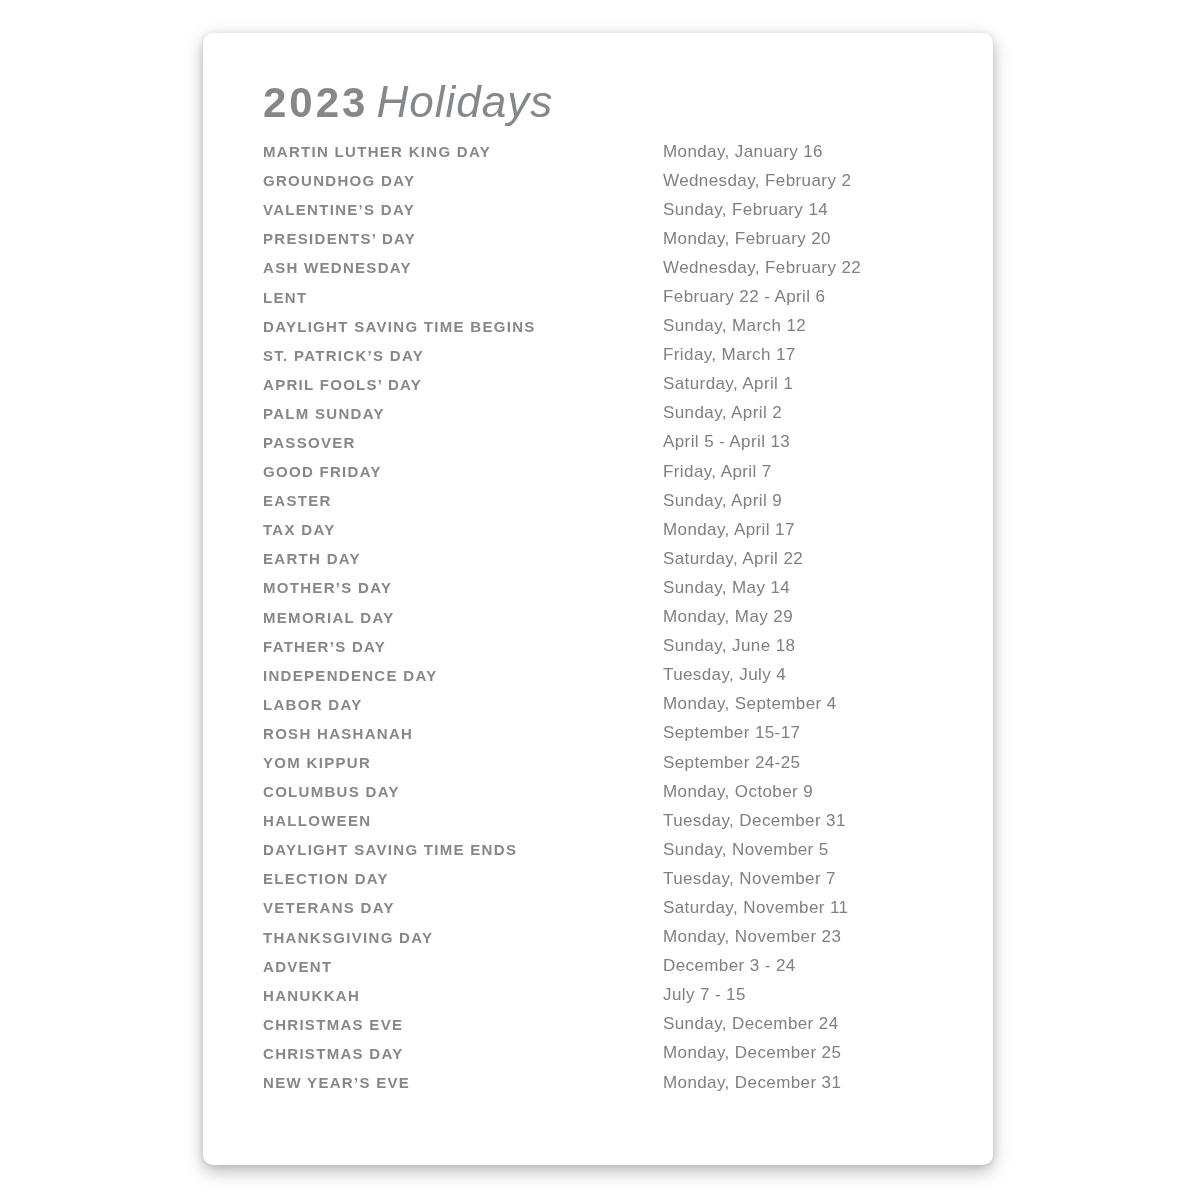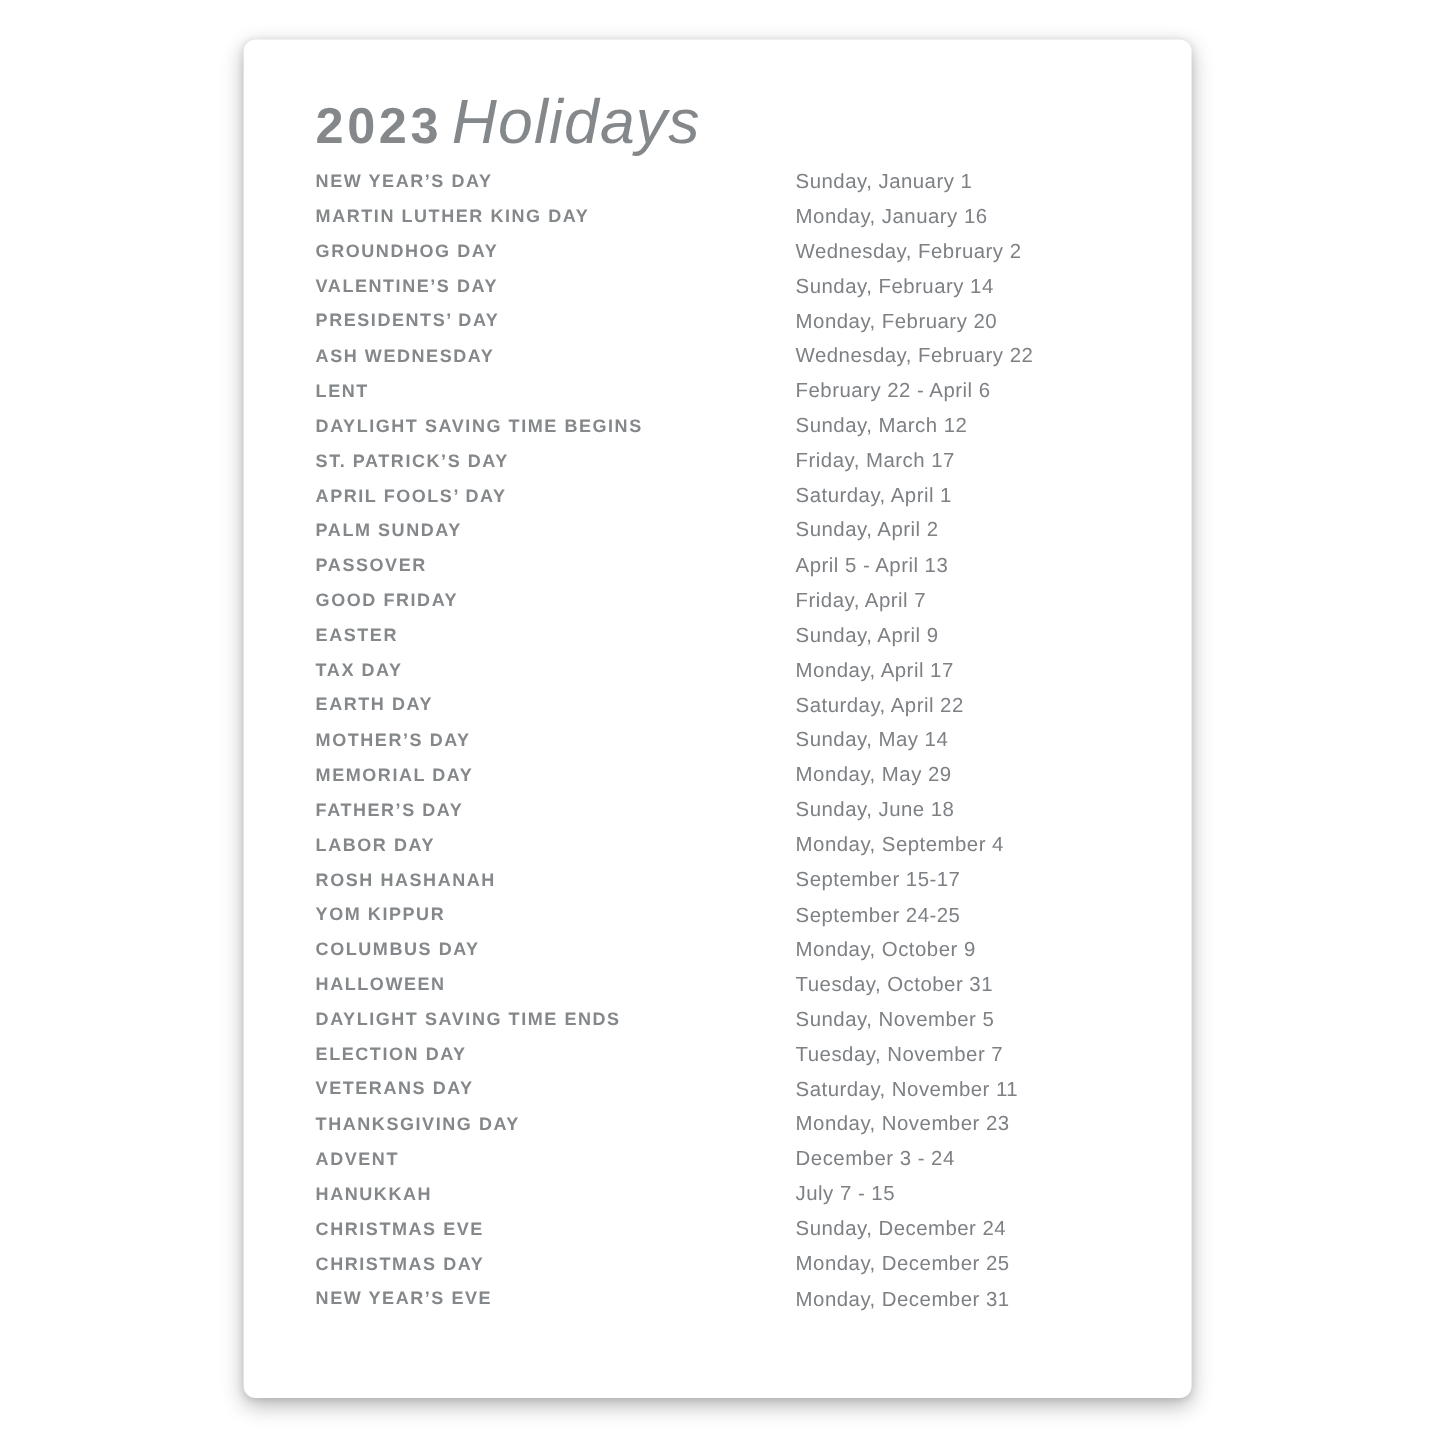--- a/index.html
+++ b/index.html
@@ -33,21 +33,21 @@
     white-space: nowrap;
     color: var(--text-gray);
     line-height: 46px;
   }
   .title .year {
     font-size: 42px;
     font-weight: 600;
     letter-spacing: 3px;
   }
   .title .word {
-    font-size: 52px;
+    font-size: 44px;
     font-weight: 400;
     font-style: italic;
     letter-spacing: 1px;
     margin-left: 8px;
   }
   .rows {
     position: absolute;
     left: 60px;
     top: 104px;
     right: 10px;
@@ -75,24 +75,20 @@
     white-space: nowrap;
   }
 </style>
 </head>
 <body>
 
 <div class="card">
   <h1 class="title"><span class="year">2023</span><span class="word">Holidays</span></h1>
   <div class="rows" id="rows">
       <div class="row">
-        <span class="hname">NEW YEAR’S DAY</span>
-        <span class="hdate">Sunday, January 1</span>
-      </div>
-      <div class="row">
         <span class="hname">MARTIN LUTHER KING DAY</span>
         <span class="hdate">Monday, January 16</span>
       </div>
       <div class="row">
         <span class="hname">GROUNDHOG DAY</span>
         <span class="hdate">Wednesday, February 2</span>
       </div>
       <div class="row">
         <span class="hname">VALENTINE’S DAY</span>
         <span class="hdate">Sunday, February 14</span>
@@ -151,38 +147,42 @@
       </div>
       <div class="row">
         <span class="hname">MEMORIAL DAY</span>
         <span class="hdate">Monday, May 29</span>
       </div>
       <div class="row">
         <span class="hname">FATHER’S DAY</span>
         <span class="hdate">Sunday, June 18</span>
       </div>
       <div class="row">
+        <span class="hname">INDEPENDENCE DAY</span>
+        <span class="hdate">Tuesday, July 4</span>
+      </div>
+      <div class="row">
         <span class="hname">LABOR DAY</span>
         <span class="hdate">Monday, September 4</span>
       </div>
       <div class="row">
         <span class="hname">ROSH HASHANAH</span>
         <span class="hdate">September 15-17</span>
       </div>
       <div class="row">
         <span class="hname">YOM KIPPUR</span>
         <span class="hdate">September 24-25</span>
       </div>
       <div class="row">
         <span class="hname">COLUMBUS DAY</span>
         <span class="hdate">Monday, October 9</span>
       </div>
       <div class="row">
         <span class="hname">HALLOWEEN</span>
-        <span class="hdate">Tuesday, October 31</span>
+        <span class="hdate">Tuesday, December 31</span>
       </div>
       <div class="row">
         <span class="hname">DAYLIGHT SAVING TIME ENDS</span>
         <span class="hdate">Sunday, November 5</span>
       </div>
       <div class="row">
         <span class="hname">ELECTION DAY</span>
         <span class="hdate">Tuesday, November 7</span>
       </div>
       <div class="row">

